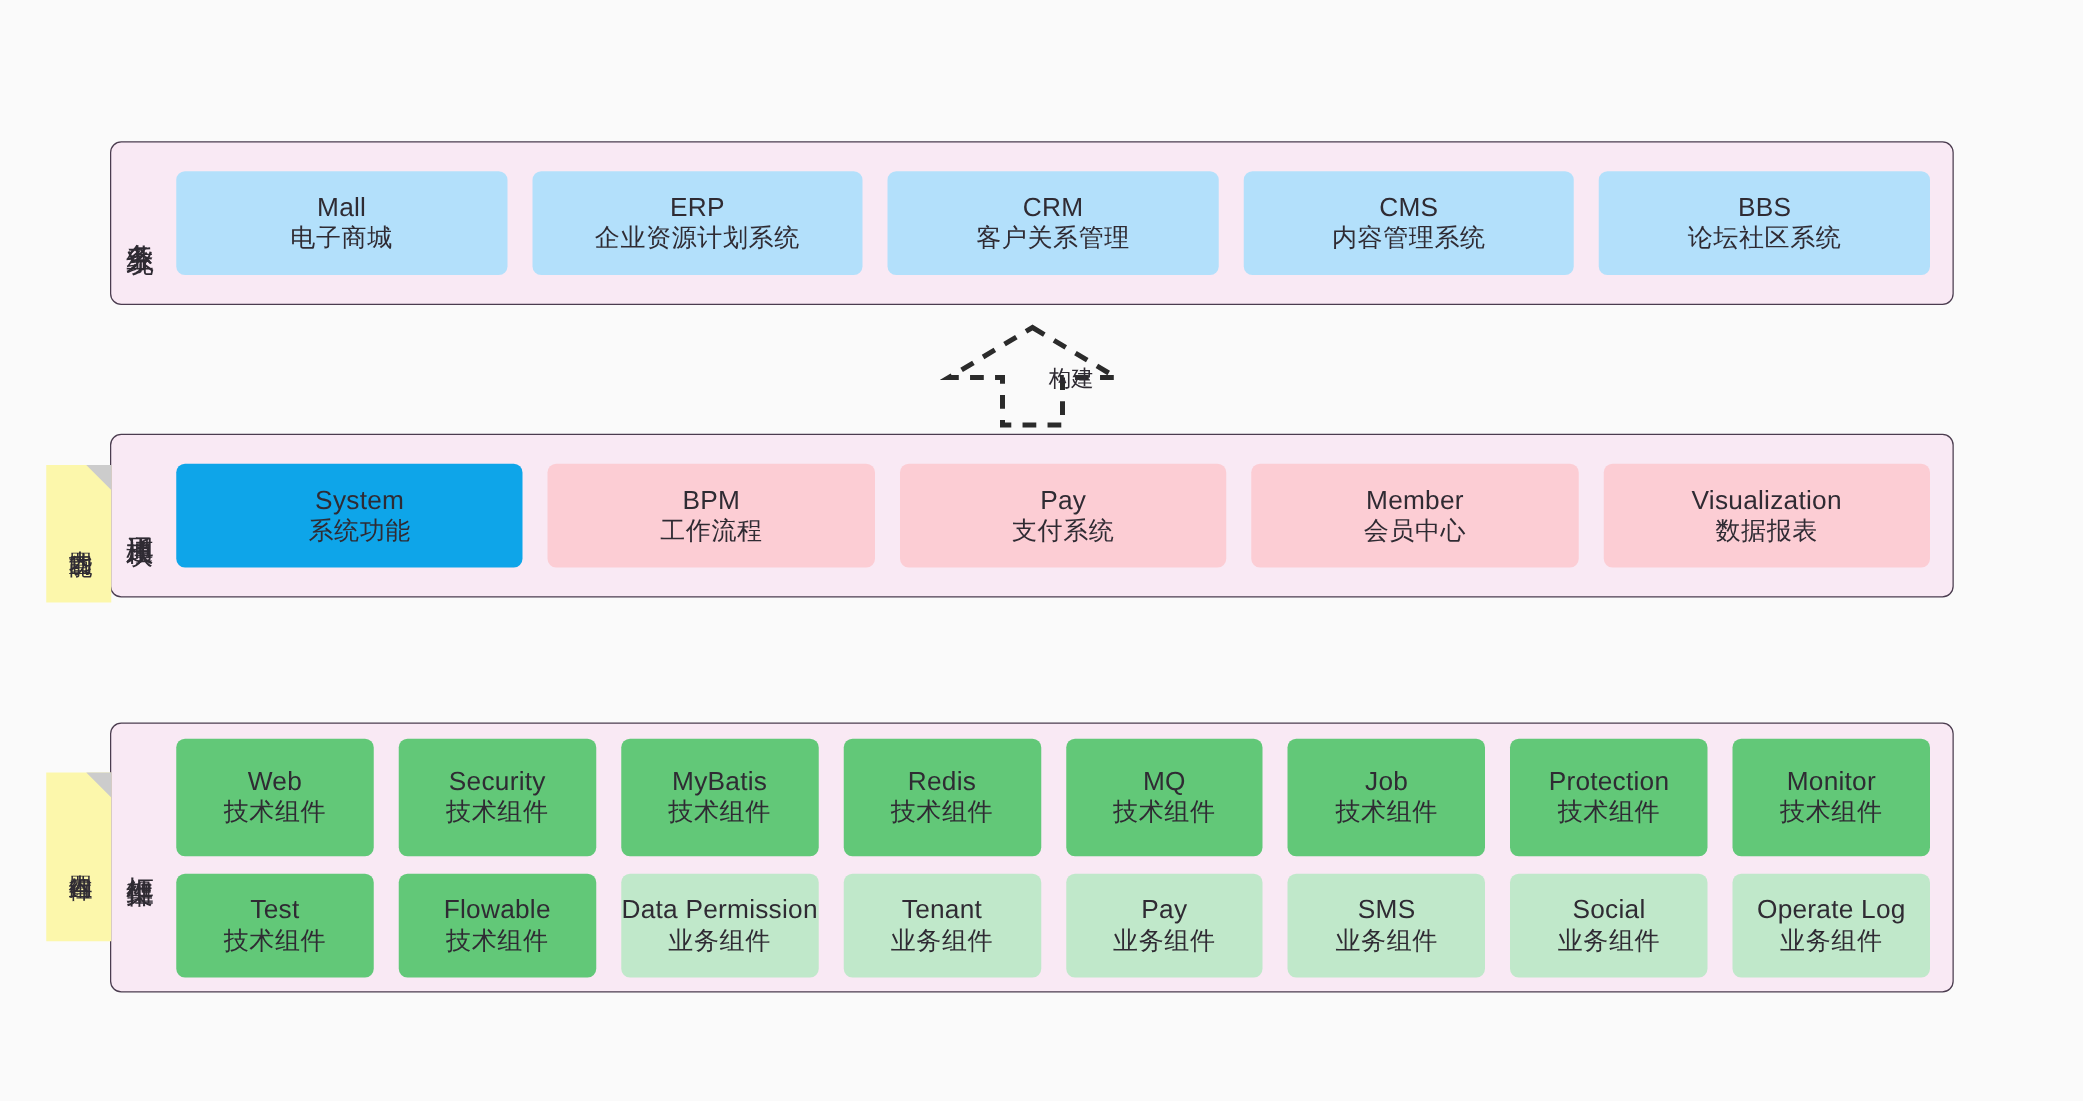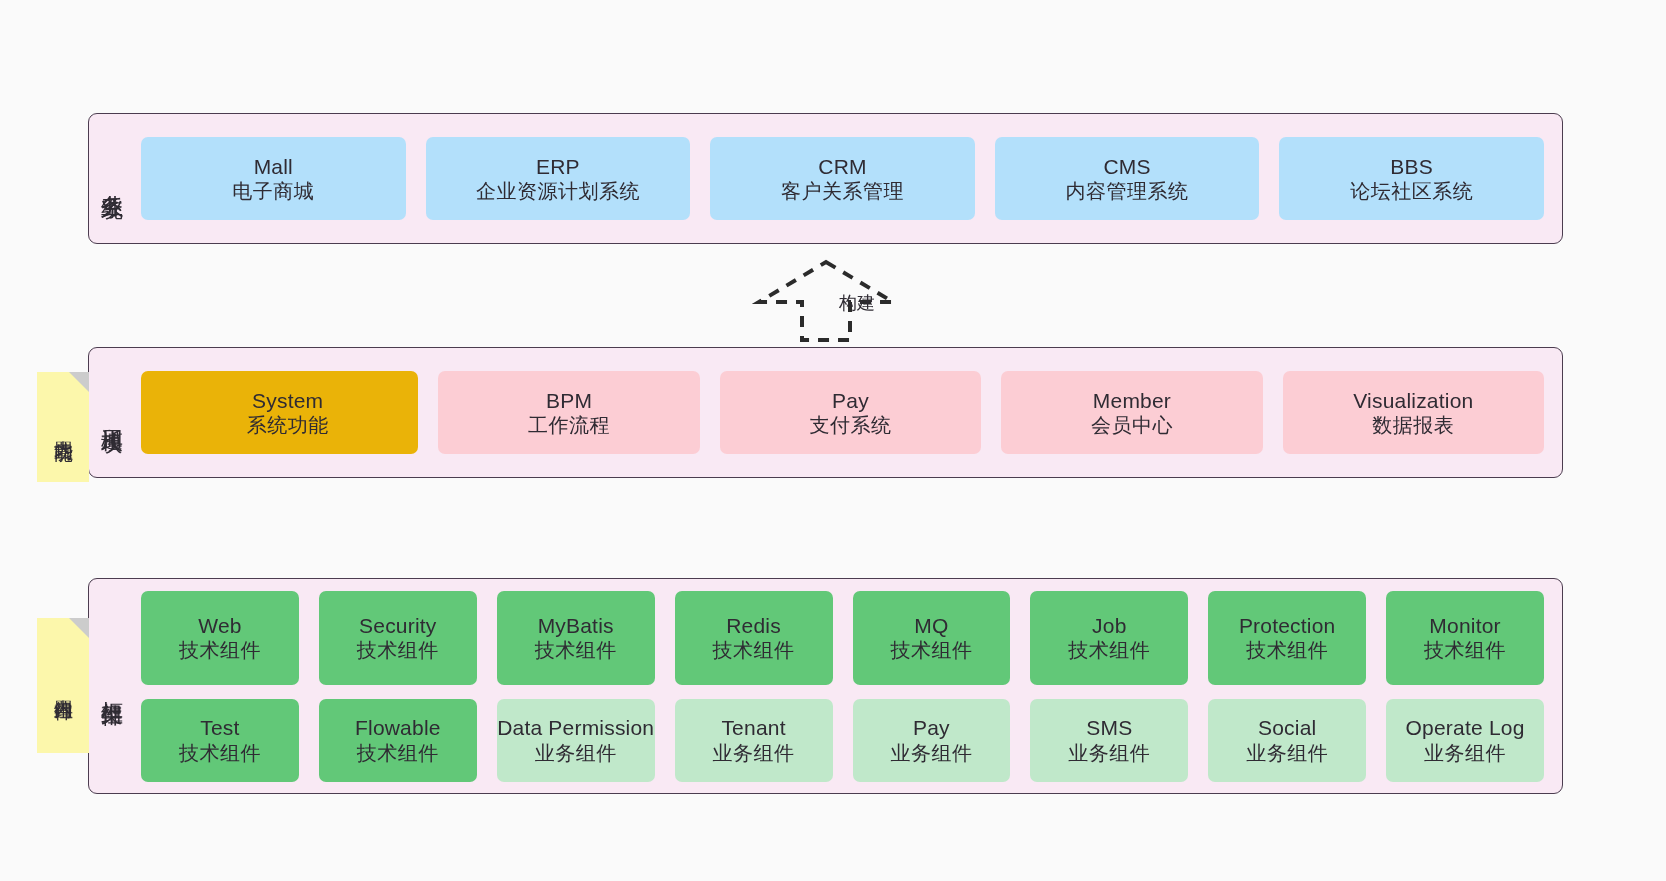--- a/index.html
+++ b/index.html
@@ -83,21 +83,21 @@
   .card .en {
     font-size: 21px;
     letter-spacing: .2px;
   }
   .card .cn {
     font-size: 20px;
     letter-spacing: .5px;
   }
 
   .card.blue   { background: #b3e0fb; }
-  .card.red    { background: #eab308; padding-left: 16px; }
+  .card.red    { background: #0ea5e9; padding-left: 16px; }
   .card.pink   { background: #fccdd4; }
   .card.green  { background: #62c878; }
   .card.lgreen { background: #c0e8ca; }
 
   
   .note {
     position: absolute;
     box-sizing: border-box;
     width: 52px;
     background: #fcf7ab;

